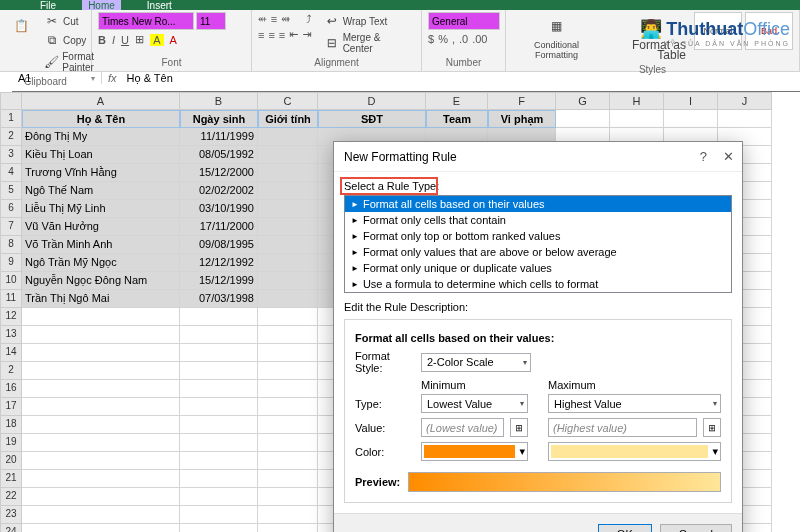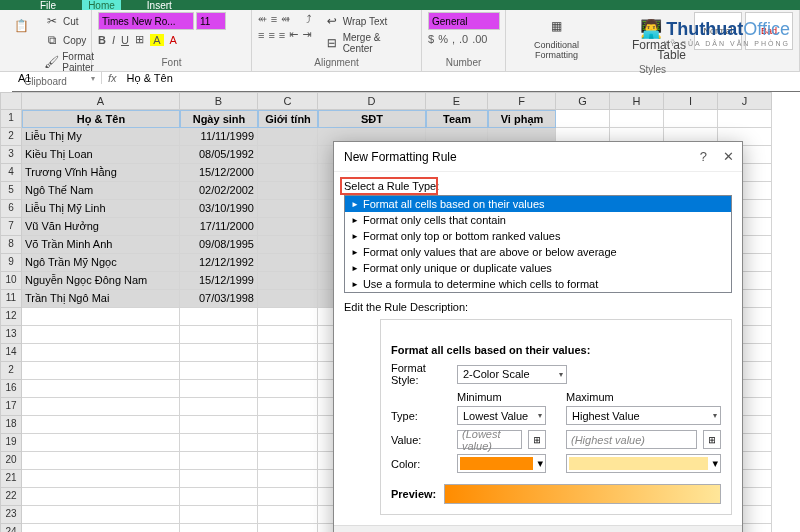--- a/index.html
+++ b/index.html
@@ -1,21 +1,21 @@
 <!DOCTYPE html>
 <html><head>
 <meta charset="utf-8">
 <style>
 * { margin: 0; padding: 0; box-sizing: border-box; font-family: "Segoe UI", Tahoma, sans-serif; }
 body { background: #fff; width: 800px; height: 532px; overflow: hidden; position: relative; font-size: 11px; }
 
 
 .ribbon-tabs { background: #217346; height: 10px; display: flex; padding-left: 34px; gap: 20px; color: #fff; font-size: 10px; overflow: hidden; align-items: center; }
 .ribbon-tabs span { padding: 0 6px; }
-.ribbon-tabs .active { background: #5eead4; color: #217346; }
+.ribbon-tabs .active { background: #c4b5fd; color: #217346; }
 .ribbon { background: #f3f3f3; border-bottom: 1px solid #d4d4d4; display: flex; height: 62px; }
 .rgroup { border-right: 1px solid #d4d4d4; padding: 2px 6px 0 6px; display: flex; flex-direction: column; justify-content: space-between; }
 .rgroup-label { text-align: center; font-size: 10px; color: #666; padding: 2px 0 3px; }
 .rg-body { display: flex; align-items: flex-start; gap: 4px; flex: 1; }
 .btn-sm { display: flex; align-items: center; gap: 3px; font-size: 10px; color: #444; padding: 1px 2px; cursor: default; }
 .btn-lg { display: flex; flex-direction: column; align-items: center; gap: 2px; font-size: 10px; color: #444; padding: 2px 4px; cursor: default; }
 .vstack { display: flex; flex-direction: column; gap: 1px; }
 .hstack { display: flex; gap: 2px; align-items: center; }
 .ico { width: 16px; height: 16px; display: inline-flex; align-items: center; justify-content: center; font-size: 12px; }
 .ico-lg { width: 24px; height: 24px; }
@@ -48,21 +48,21 @@
 .dlg-title { height: 30px; display: flex; align-items: center; justify-content: space-between; padding: 0 8px 0 10px; border-bottom: 1px solid #eee; }
 .dlg-title .ttl { font-size: 12px; }
 .dlg-title .ctrls { display: flex; gap: 16px; font-size: 13px; color: #555; }
 .dlg-body { padding: 8px 10px 10px; }
 .sect-lbl { font-size: 11px; margin-bottom: 3px; position: relative; }
 .red-box { position: absolute; border: 2px solid #e74c3c; left: -4px; top: -3px; width: 98px; height: 18px; pointer-events: none; }
 .rule-list { border: 1px solid #828790; background: #fff; }
 .rule-item { padding: 2px 6px; font-size: 11px; display: flex; align-items: center; gap: 4px; }
 .rule-item.sel-rule { background: #0078d7; color: #fff; }
 .rule-item .tri { font-size: 8px; }
-.desc-box { border: 1px solid #d4d4d4; padding: 24px 10px 10px; margin-top: 6px; margin-left: 36px; }
+.desc-box { border: 1px solid #d4d4d4; padding: 12px 10px 10px; margin-top: 6px; }
 .desc-hdr { font-weight: bold; font-size: 11px; margin-bottom: 6px; }
 .frow { display: flex; align-items: center; gap: 6px; margin-bottom: 5px; font-size: 11px; }
 .frow .lbl { width: 60px; }
 .sel-box { border: 1px solid #abadb3; background: #fff; height: 19px; display: flex; align-items: center; justify-content: space-between; padding: 0 3px 0 5px; font-size: 11px; }
 .sel-box .dd { font-size: 8px; color: #555; }
 .txt-box { border: 1px solid #abadb3; background: #fff; height: 19px; padding: 0 4px; font-size: 11px; color: #888; font-style: italic; display: flex; align-items: center; flex: 1; }
 .refbtn { width: 18px; height: 19px; border: 1px solid #abadb3; background: #fff; display: flex; align-items: center; justify-content: center; font-size: 9px; }
 .color-sw { border: 1px solid #abadb3; height: 19px; display: flex; align-items: center; padding: 2px; }
 .color-sw .sw { height: 13px; flex: 1; }
 .cols2 { display: flex; gap: 20px; }
@@ -233,21 +233,21 @@
         <div class="cell hdr-cell c-D sel">SĐT</div>
         <div class="cell hdr-cell c-E sel">Team</div>
         <div class="cell hdr-cell c-F sel">Vi phạm</div>
         <div class="cell c-G"></div>
         <div class="cell c-H"></div>
         <div class="cell c-I"></div>
         <div class="cell c-J"></div>
       </div>
       <div class="row">
         <div class="rowhdr">2</div>
-        <div class="cell c-A sel">Liễu Thị My</div>
+        <div class="cell c-A sel">Đông Thị My</div>
         <div class="cell c-B sel r-align">11/11/1999</div>
         <div class="cell c-C sel"></div>
         <div class="cell c-D sel"></div>
         <div class="cell c-E sel"></div>
         <div class="cell c-F sel"></div>
         <div class="cell c-G"></div>
         <div class="cell c-H"></div>
         <div class="cell c-I"></div>
         <div class="cell c-J"></div>
       </div>

